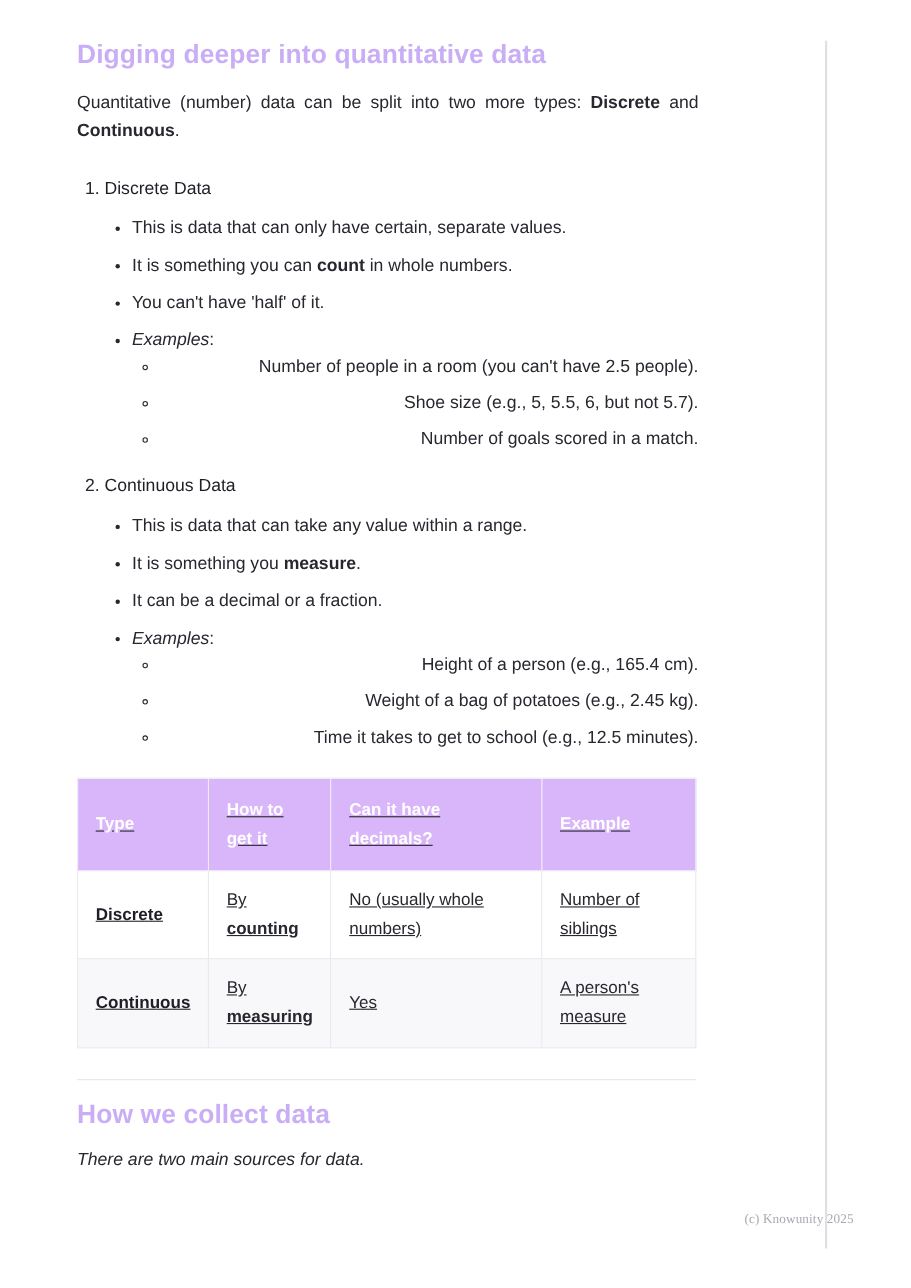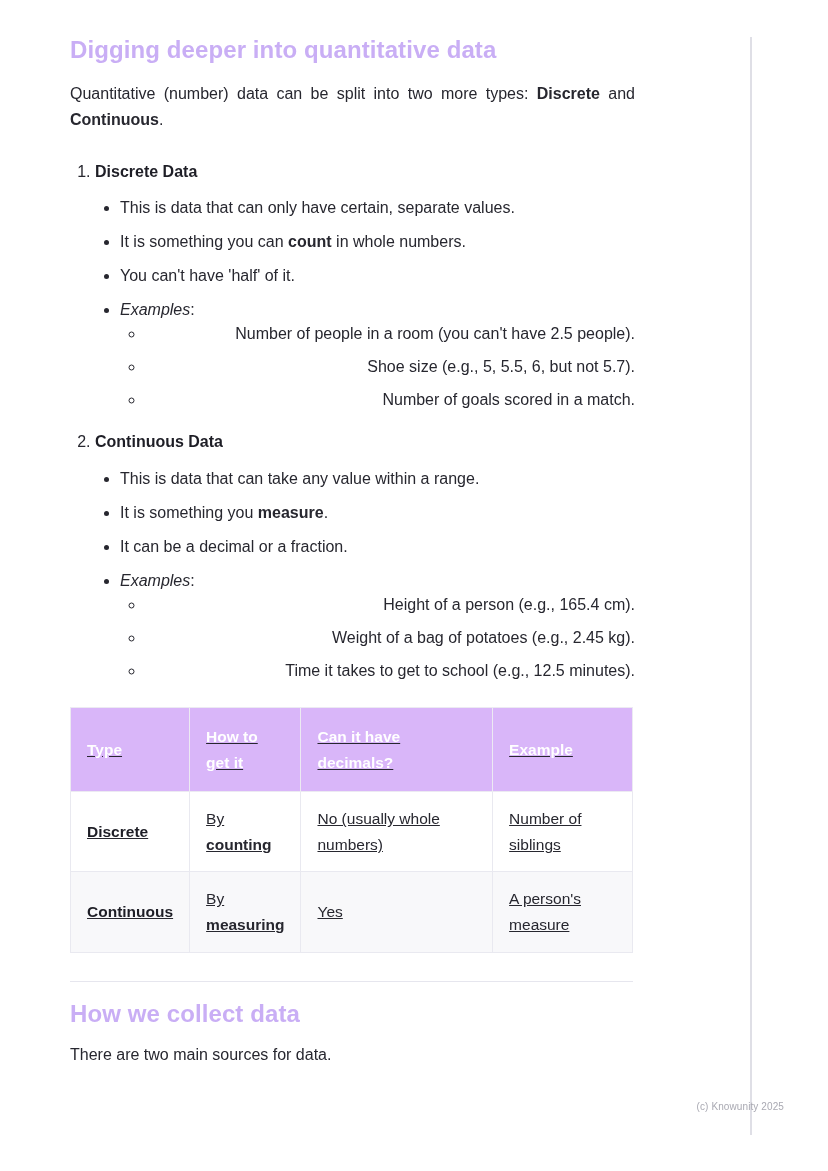--- a/index.html
+++ b/index.html
@@ -16,26 +16,26 @@
   h2.sec-title {
     font-size: 24px; font-weight: 700; line-height: 1.2;
     color: var(--heading-accent, #c9aef5);
     letter-spacing: 0.1px;
   }
   p.intro {
     margin-top: 16px;
     font-size: 16px; line-height: 1.65;
     text-align: justify;
   }
-  p.body-text { margin-top: 14px; font-size: 16px; line-height: 1.65; }
+  p.body-text { margin-top: 14px; font-size: 16px; line-height: 1.65; font-style: italic; }
 
   ol.num-list { margin-top: 26px; padding-left: 25px; list-style: decimal; }
   ol.num-list > li { font-size: 16px; line-height: 1.55; }
   ol.num-list > li + li { margin-top: 18px; }
-  .item-heading { font-weight: 700; color: #1e1e26; }
+  .item-heading { font-weight: 400; color: #1e1e26; }
 
   ul.bullets { list-style: disc; padding-left: 25px; margin-top: 12px; }
   ul.bullets > li { font-size: 16px; line-height: 1.5; margin-bottom: 10px; font-weight: 400; }
   ul.examples { list-style: circle; padding-left: 25px; margin-top: 0; text-align: right; }
   ul.examples > li { font-size: 16px; line-height: 1.5; margin-bottom: 9px; }
   ul.examples > li:last-child { margin-bottom: 0; }
   em.ex-label { font-style: italic; }
 
   table.data-table {
     margin-top: 24px; width: 563px;
@@ -59,22 +59,22 @@
 
   .divider { margin-top: 28px; width: 563px; height: 0; border-top: 1px solid #e6e6ee; }
   .sec-title.second { margin-top: 18px; }
 
   .page-edge-line {
     position: absolute; left: 750px; top: 37px;
     width: 2px; height: 1098px;
     background: #dfdfe6;
   }
   .copyright-footer {
-    position: absolute; top: 1101px; right: 44px;
-    font-size: 10px; color: #a9a9b2; letter-spacing: 0.1px;
+    position: absolute; top: 1101px; right: 52px;
+    font-size: 12px; color: #a9a9b2; letter-spacing: 0.1px; font-family: Liberation Serif, serif;
   }
 </style>
 </head>
 <body>
 
 <div class="page">
   <div class="content">
 
     <h2 class="sec-title">Digging deeper into quantitative data</h2>
 

